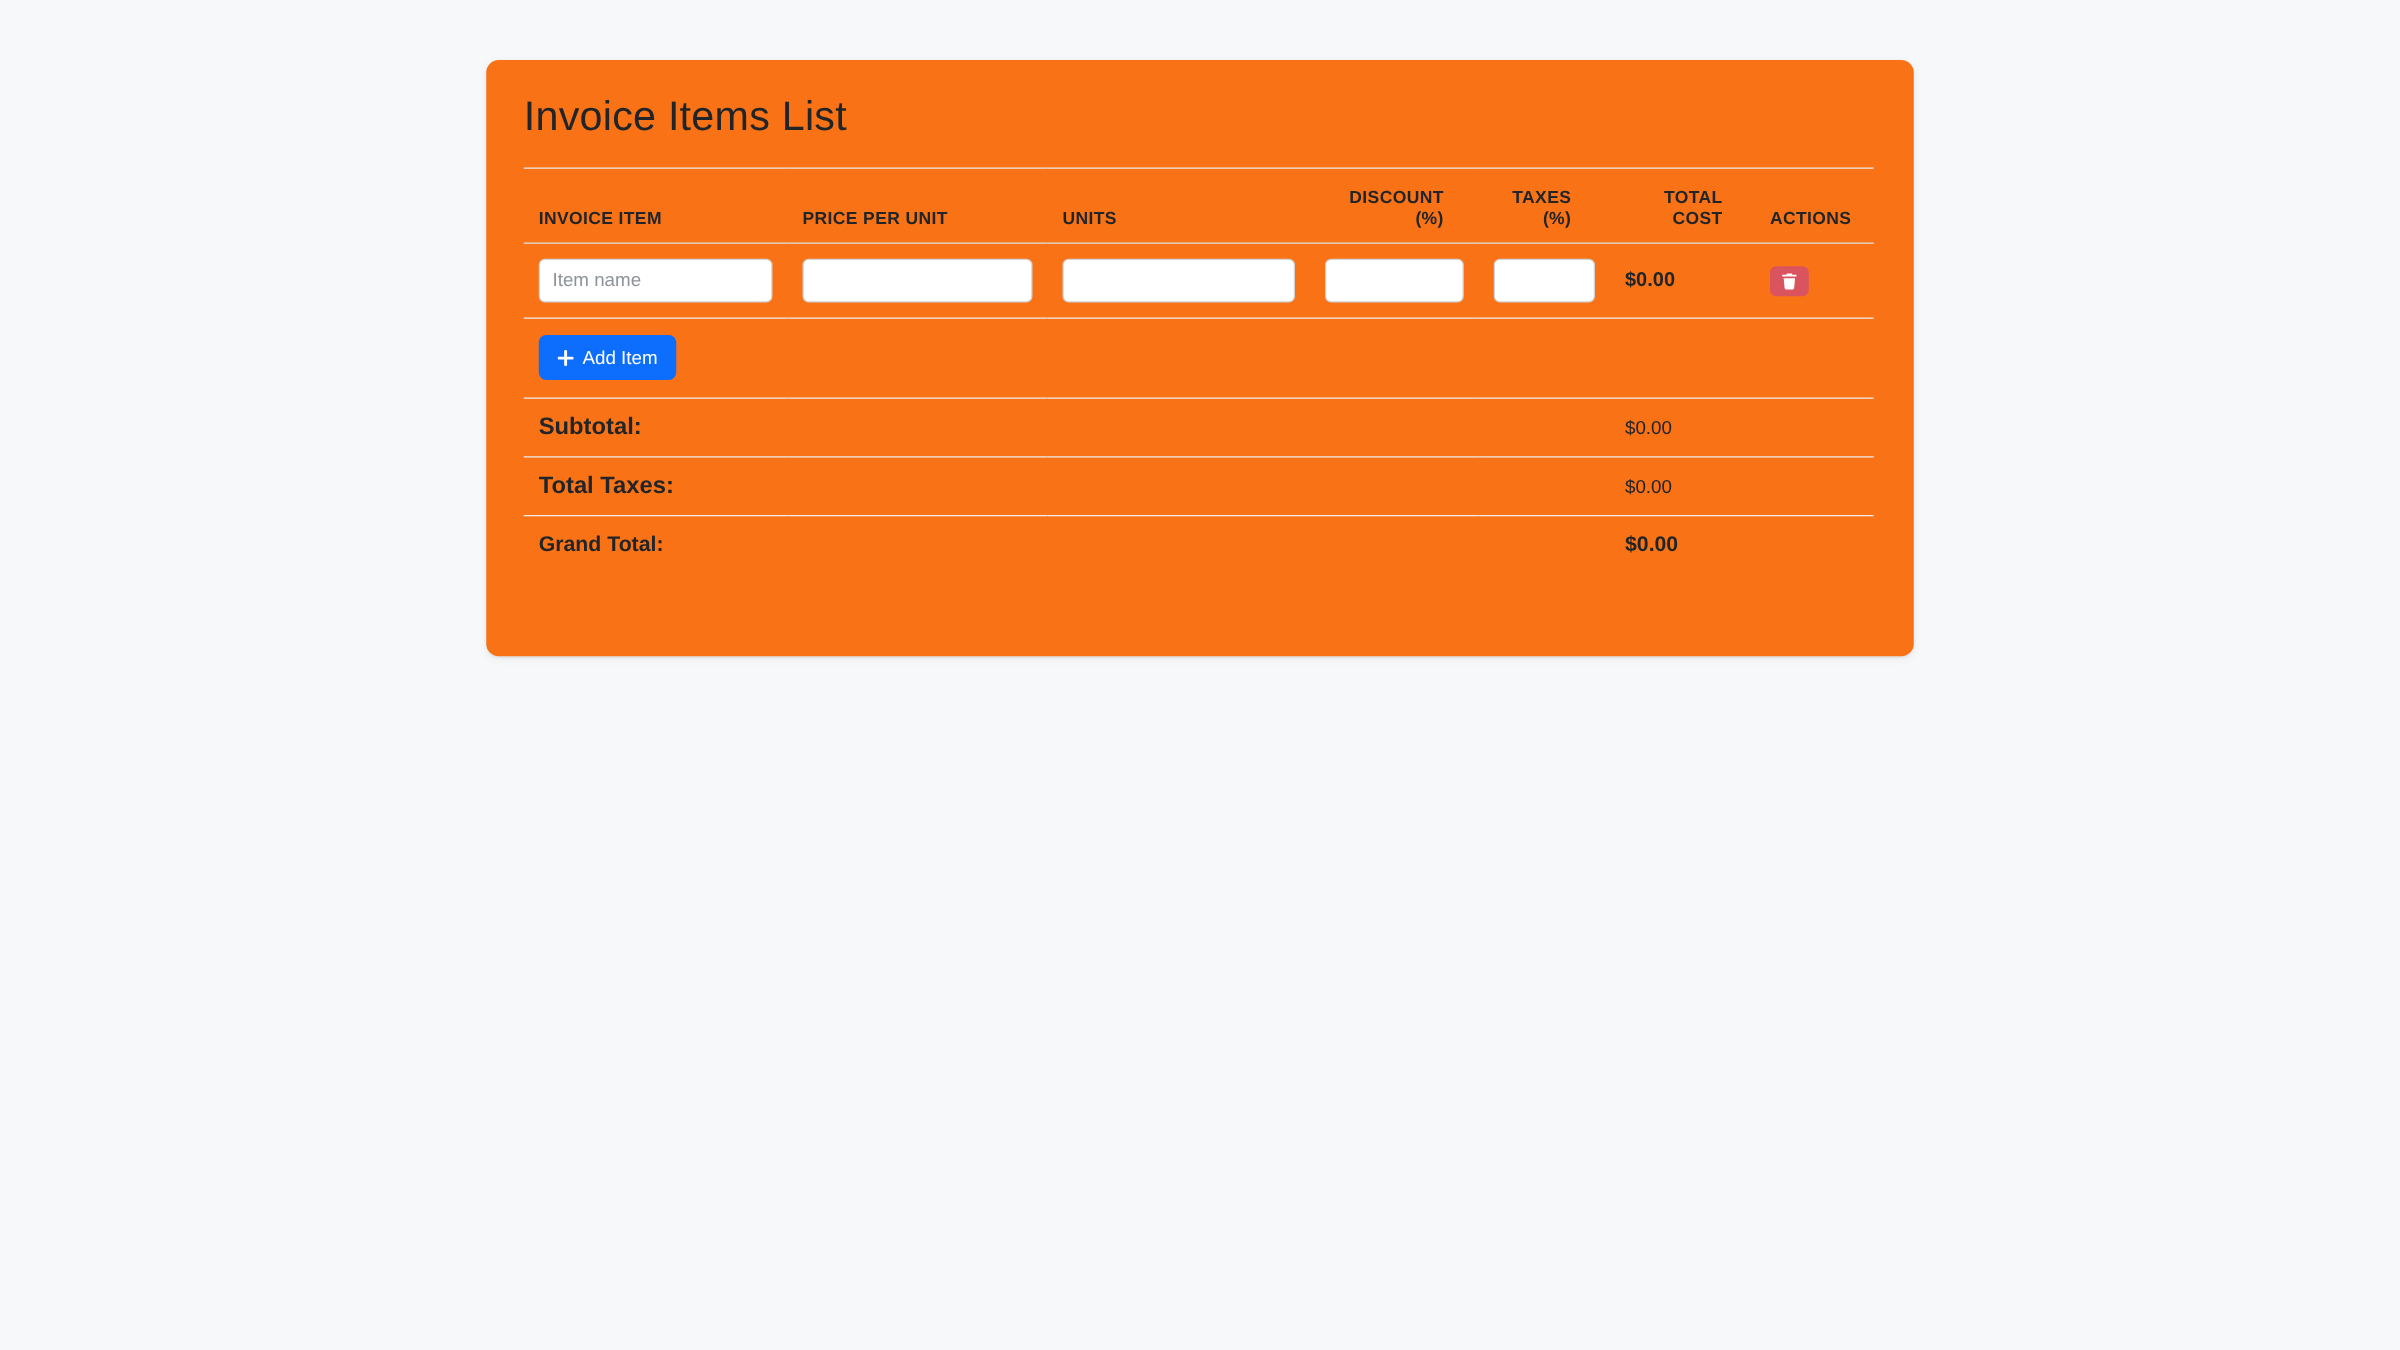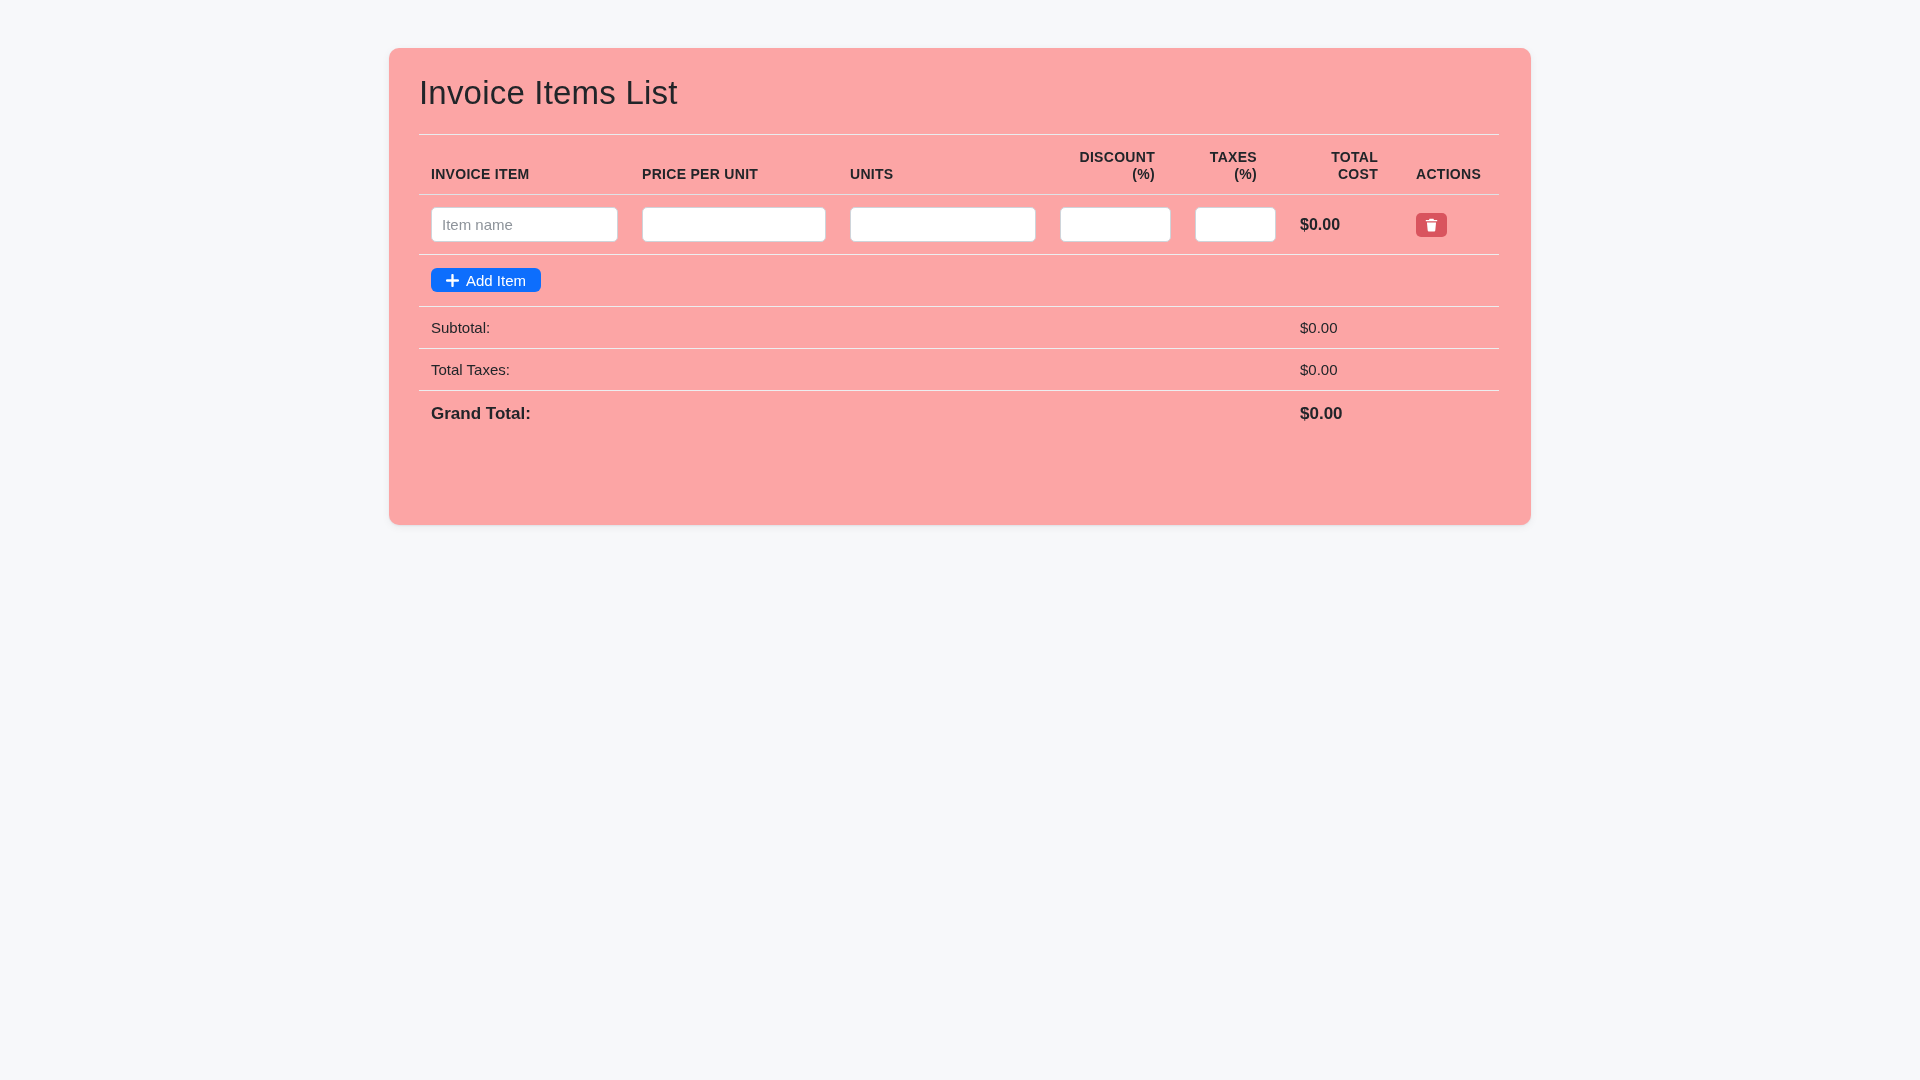--- a/index.html
+++ b/index.html
@@ -8,21 +8,21 @@
     width: 1920px; height: 1080px;
     background: #f7f8fa;
     font-family: "Liberation Sans", "DejaVu Sans", sans-serif;
     color: #212529;
     overflow: hidden;
     position: relative;
   }
   .card {
     position: absolute; left: 389px; top: 48px;
     width: 1142px; height: 477px;
-    background: #fca5a5;
+    background: #f97316;
     border-radius: 10px;
     box-shadow: 0 1px 2px rgba(16,24,40,.06), 0 2px 8px rgba(16,24,40,.06);
     padding: 24px 30px 0 30px;
   }
   .page-title {
     margin: 0;
     font-size: 33px; line-height: 42px;
     font-weight: 500;
     letter-spacing: .2px;
     color: #212529;
@@ -71,31 +71,31 @@
   .total-cell { font-weight: 700; font-size: 16px; }
   .delete-btn {
     width: 31px; height: 24px;
     border: none; border-radius: 5px;
     background: #d9545e;
     display: flex; align-items: center; justify-content: center;
     cursor: pointer; padding: 0;
   }
   .add-row td { padding: 13px 12px 14px 12px; }
   .add-btn {
-    height: 24px;
+    height: 36px;
     padding: 0 15px;
     display: inline-flex; align-items: center; gap: 7px;
     background: #0d6efd;
     border: none; border-radius: 6px;
     color: #ffffff;
     font-size: 15px; font-family: inherit;
     cursor: pointer;
   }
   .summary-row td { padding: 12px; }
-  .summary-row .summary-label { font-weight: 400; font-size: 15px; }
+  .summary-row .summary-label { font-weight: 700; font-size: 19px; }
   .summary-row .summary-value { font-weight: 400; font-size: 15px; }
   .summary-row.grand td { padding: 13px 12px; border-bottom: none; }
   .summary-row.grand .summary-label,
   .summary-row.grand .summary-value { font-weight: 700; font-size: 17px; }
   .icon { display: inline-flex; align-items: center; justify-content: center; }
 </style>
 </head>
 <body>
 
 <div class="card">

